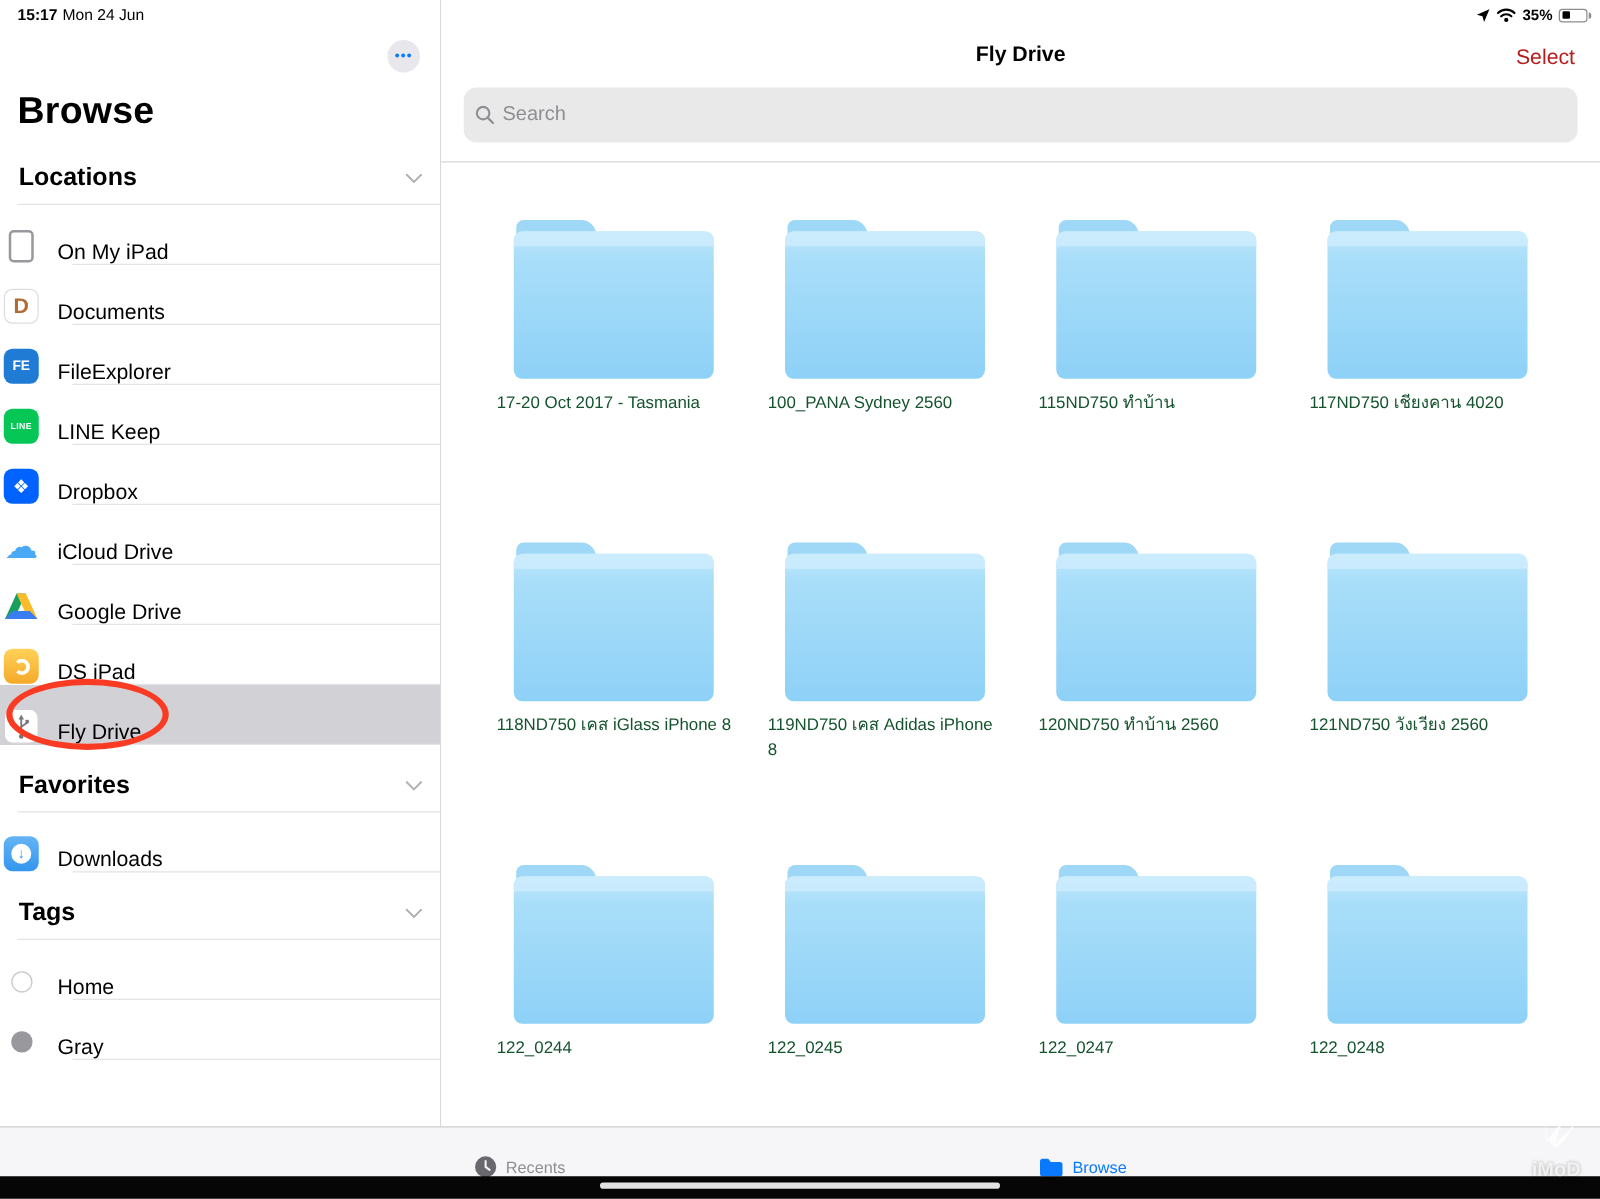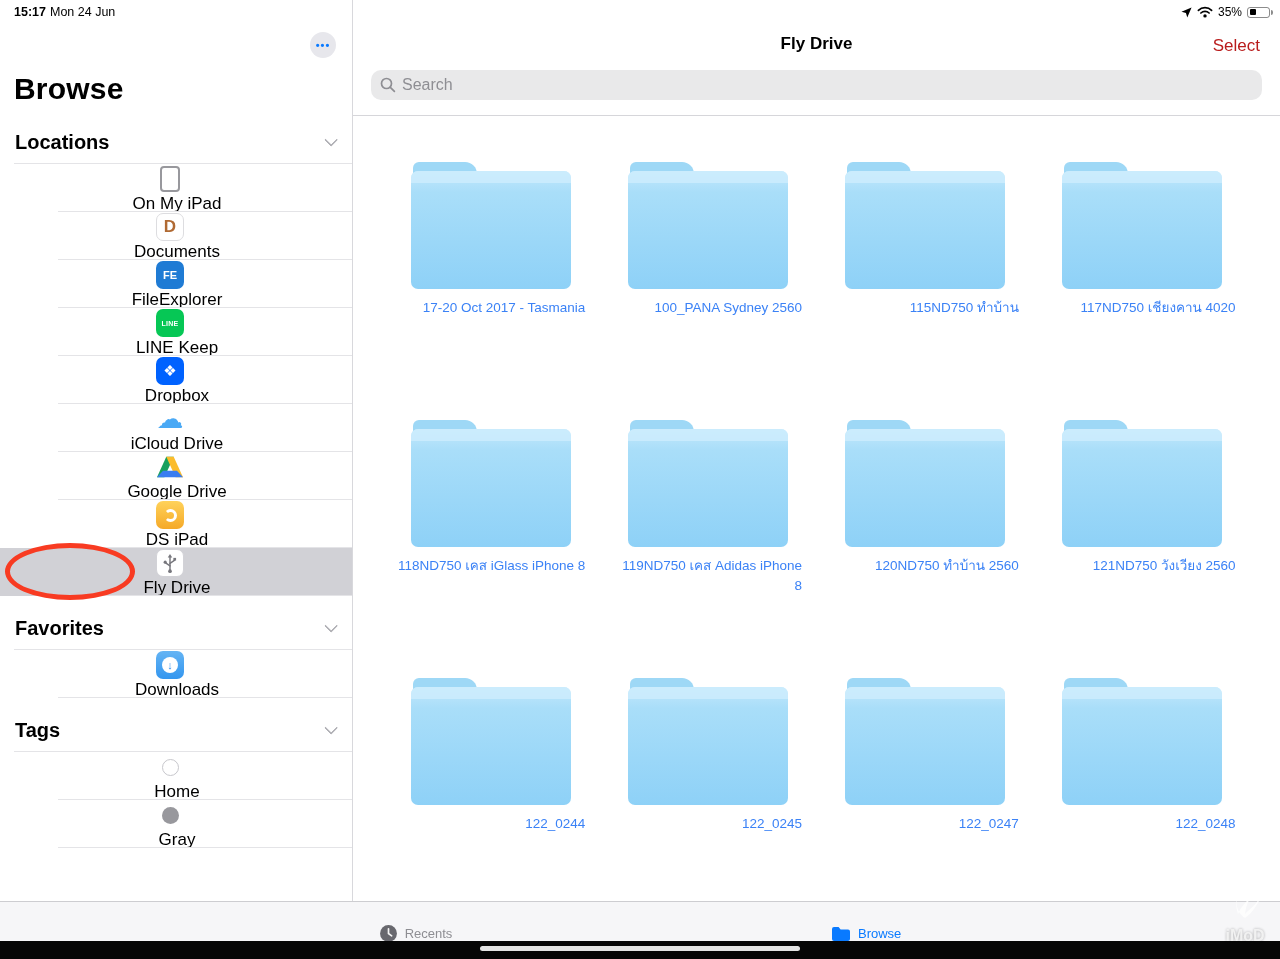--- a/index.html
+++ b/index.html
@@ -2,41 +2,41 @@
 <html><head>
 <meta charset="utf-8">
 <style>
   * { margin:0; padding:0; box-sizing:border-box; }
   html,body { width:1280px; height:959px; overflow:hidden; background:#fff;
     font-family:"Liberation Sans", sans-serif; -webkit-font-smoothing:antialiased; }
 
   
   .status-left { position:absolute; left:14px; top:5px; font-size:12.5px; color:#000; z-index:6; }
   .status-left .time { font-weight:700; margin-right:4px; }
-  .status-right { position:absolute; right:10px; top:5px; display:flex; align-items:center; gap:5px; z-index:6; }
+  .status-right { position:absolute; right:10px; top:5px; display:flex; align-items:center; gap:5px; z-index:6;font-weight:bold; }
   .status-right .pct { font-size:12px; color:#000; }
   .battery { width:23px; height:11px; border:1px solid rgba(0,0,0,.45); border-radius:3px; position:relative; }
   .battery .fill { position:absolute; left:1.5px; top:1.5px; bottom:1.5px; width:6px; background:#000; border-radius:1px; }
   .battery::after { content:''; position:absolute; right:-4px; top:2.5px; width:2px; height:5px;
     background:rgba(0,0,0,.45); border-radius:0 2px 2px 0; }
 
   
   .sidebar { position:absolute; left:0; top:0; width:353px; height:901px; background:#fff;
     border-right:1px solid #d8d8dc; overflow:hidden; }
   .more-btn { position:absolute; right:16px; top:32px; width:26px; height:26px; border-radius:50%;
     background:#e7e7ec; color:#0a7aff; font-size:11px; letter-spacing:1px; font-weight:700;
     display:flex; align-items:center; justify-content:center; cursor:pointer; }
   .sidebar-title { margin:72px 0 14px 14px; font-size:30px; font-weight:800; color:#000; letter-spacing:.2px; }
   .section-header { height:44px; display:flex; align-items:center; justify-content:space-between;
     padding:0 18px 0 15px; position:relative; }
   .section-header .sh-label { font-size:20px; font-weight:700; color:#000; }
   .section-header::after { content:''; position:absolute; left:14px; right:0; bottom:0; height:1px; background:#e4e4e7; }
   .chev { width:10px; height:10px; border-right:2.4px solid #b2b2b7; border-bottom:2.4px solid #b2b2b7;
     transform:rotate(45deg) translateY(-3px); border-radius:1px; }
-  .row { height:48px; display:flex; align-items:center; padding-left:2px; position:relative; cursor:pointer;flex-direction:column; }
+  .row { height:48px; display:flex; align-items:flex-end; padding-left:2px; position:relative; cursor:pointer; }
   .row::after { content:''; position:absolute; left:58px; right:0; bottom:0; height:1px; background:#e4e4e7; }
   .row.selected { background:#d1d1d6; }
   .row .icon { width:30px; height:30px; margin-right:14px; display:flex; align-items:center; justify-content:center; flex:0 0 30px; }
   .row-label { font-size:17px; color:#000; }
   .sec-gap { height:10px; }
 
   
   .ipad-shape { width:20px; height:26px; border:2px solid #98989d; border-radius:4px; }
   .sq { width:28px; height:28px; border-radius:7px; display:flex; align-items:center; justify-content:center; }
   .doc-sq { background:#fff; border:1px solid #ddddе0; border:1px solid #dddde0; color:#b06a33; font-weight:800; font-size:17px; }
@@ -57,37 +57,37 @@
 
   
   .annotation-oval { position:absolute; left:5px; top:-5px; width:130px; height:57px;
     border:5px solid #f83b22; border-radius:50%; z-index:5; pointer-events:none; }
 
   
   .main { position:absolute; left:353px; top:0; right:0; height:901px; background:#fff; }
   .main-header { position:relative; padding-top:34px; height:66px; }
   .main-title { text-align:center; font-size:17px; font-weight:700; color:#000; }
   .select-btn { position:absolute; right:20px; top:36px; font-size:17px; color:#b91c1c; cursor:pointer; }
-  .search-wrap { margin:4px 18px 0; height:30px; background:#e9e9ea; border-radius:10px;
+  .search-wrap { margin:4px 18px 0; height:44px; background:#e9e9ea; border-radius:10px;
     display:flex; align-items:center; padding:0 9px; gap:6px; }
   .search-wrap input { flex:1; border:none; outline:none; background:transparent; font-size:16px;
     color:#3c3c43; font-family:"Liberation Sans", sans-serif; }
   .search-wrap input::placeholder { color:#8e8e93; }
   .content-sep { height:1px; background:#d6d6da; margin-top:15px; }
 
   .grid { display:grid; grid-template-columns:repeat(4,1fr); grid-auto-rows:258px; padding:22px 30px 0; }
   .cell { display:flex; flex-direction:column; align-items:center; padding-top:24px; cursor:pointer; }
   .folder-icon { position:relative; width:160px; height:127px; }
   .folder-tab { position:absolute; top:0; left:2px; width:64px; height:20px; background:#9ed8f6;
     border-radius:6px 12px 0 0; }
   .folder-body { position:absolute; top:9px; left:0; right:0; bottom:0; border-radius:7px;
     background:linear-gradient(180deg,#c2e8fc 0%, #a9def9 18%, #8ed1f7 100%); }
   .folder-body::before { content:''; position:absolute; top:0; left:0; right:0; height:12px;
     background:#cdecfd; border-radius:7px 7px 0 0; opacity:.85; }
-  .folder-label { margin-top:9px; font-size:13.5px; color:#3b82f6; text-align:right; width:188px; line-height:1.45; }
+  .folder-label { margin-top:9px; font-size:13.5px; color:#14532d; text-align:left; width:188px; line-height:1.45; }
 
   
   .tab-bar { position:absolute; left:0; top:901px; width:100%; height:40px; background:#f6f6f8;
     border-top:1px solid #cdcdd1; display:flex; justify-content:space-evenly; align-items:center; z-index:10; }
   .tab { display:flex; align-items:center; gap:7px; cursor:pointer;margin-top:24px; }
   .tab .tab-label { font-size:13px; color:#8e8e93; }
   .tab.active .tab-label { color:#097aff; }
   .home-bar { position:absolute; left:0; top:941px; width:100%; height:18px; background:#060606; z-index:10; }
   .home-indicator { position:absolute; left:50%; top:5px; transform:translateX(-50%); width:320px; height:5px;
     border-radius:3px; background:#e3e3e3; cursor:grab; }

